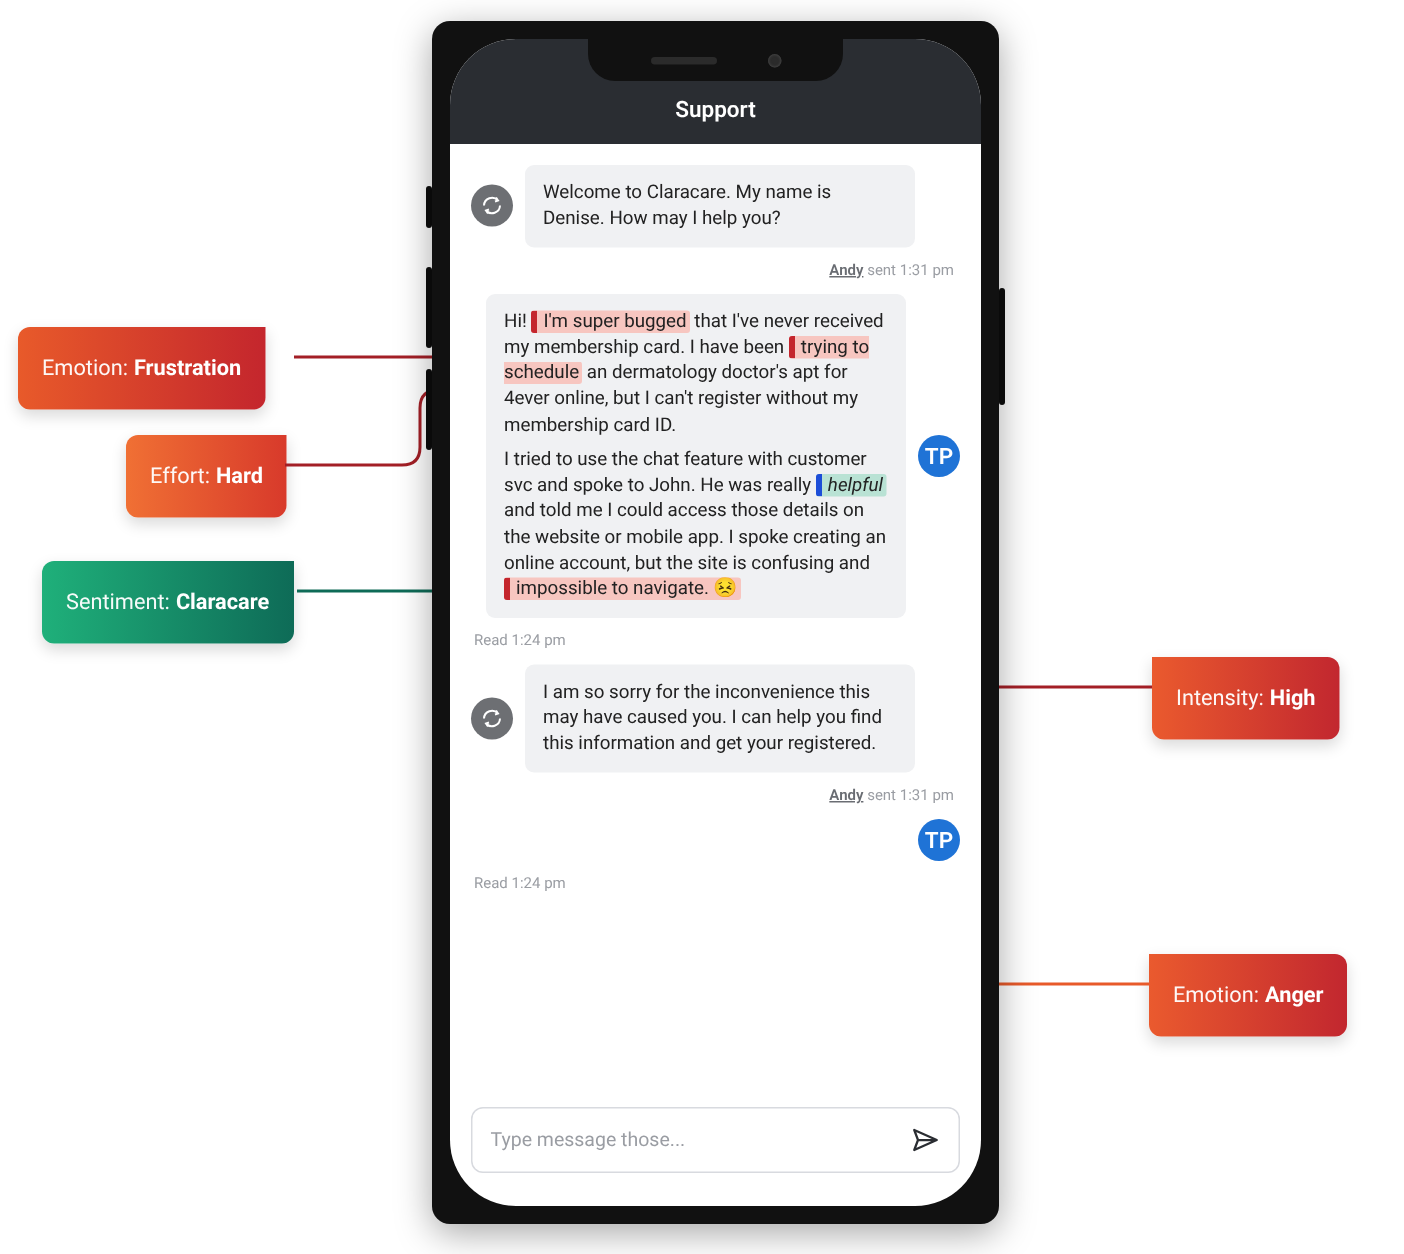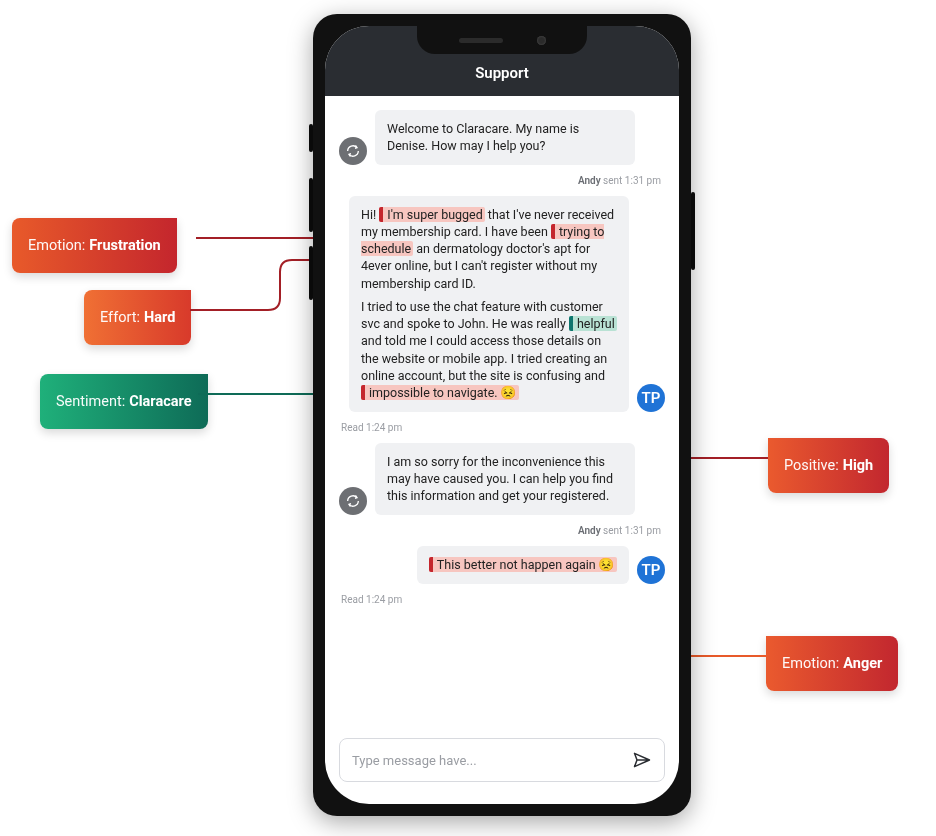--- a/index.html
+++ b/index.html
@@ -7,26 +7,26 @@
     font-family: -apple-system, BlinkMacSystemFont, "Segoe UI", Roboto, sans-serif;
     background: #fff;
     width: 936px;
     height: 836px;
     position: relative;
     overflow: hidden;
   }
   
   .phone {
     position: absolute;
-    left: 313px;
+    left: 288px;
     top: 14px;
     width: 378px;
     height: 802px;
     background: #111;
-    border-radius: 24px;
+    border-radius: 12px;
     padding: 12px;
     box-shadow: 0 6px 24px rgba(0,0,0,0.35);
   }
   .side-btn {
     position: absolute;
     background: #0a0a0a;
     border-radius: 3px;
   }
   .side-left-1 { left: -4px; top: 110px; width: 4px; height: 28px; }
   .side-left-2 { left: -4px; top: 164px; width: 4px; height: 54px; }
@@ -70,21 +70,21 @@
   }
   .chat {
     flex: 1 1 auto;
     background: #fff;
     padding: 14px 14px 8px;
     overflow: hidden;
     display:flex;
     flex-direction:column;
     gap: 10px;
   }
-  .row { display:flex; align-items:flex-end; gap:8px; }
+  .row { display:flex; align-items:center; gap:8px; }
   .row.right { justify-content:flex-end; }
   .avatar {
     width:28px; height:28px; border-radius:50%; flex:0 0 auto;
     display:flex; align-items:center; justify-content:center;
     font-size:15px; font-weight:600; color:#fff;
   }
   .avatar.agent { background:#6d6f73; }
   .avatar.user  { background:#1f73d6; }
   .bubble {
     background:#f0f1f3;
@@ -96,23 +96,23 @@
     max-width: 260px;
   }
   .bubble.user { max-width: 280px; }
   .bubble.narrow { max-width: 230px; }
   .meta {
     font-size: 10px;
     color:#9a9da3;
   }
   .meta.right { text-align: right; padding-right: 4px; }
   .meta.left { text-align:left; padding-left: 2px; }
-  .meta b { color:#6a6d73; font-weight:600; }
+  .meta b { color:#6a6d73; font-weight:600;text-decoration:underline; }
   .hl-red   { background:#f7c6c0; border-left:4px solid #c4262d; padding:0 2px 0 4px; border-radius:2px; }
-  .hl-green { background:#b9e2d4; border-left:4px solid #0f766e; padding:0 2px 0 4px; border-radius:2px; }
+  .hl-green { background:#b9e2d4; border-left:4px solid #1d4ed8; padding:0 2px 0 4px; border-radius:2px;font-style:italic; }
   .spacer { height:6px; }
   .input-area {
     padding: 10px 14px 22px;
   }
   .input-box {
     border:1px solid #d8dadf;
     border-radius:8px;
     height:44px;
     display:flex;
     align-items:center;
@@ -164,27 +164,27 @@
 <body>
 
 <div class="tag left grad-red" style="left:12px; top:218px;">
   <span class="lbl">Emotion:</span>
   <span class="val">Frustration</span>
 </div>
 <div class="tag left grad-orange" style="left:84px; top:290px;">
   <span class="lbl">Effort:</span>
   <span class="val">Hard</span>
 </div>
-<div class="tag left grad-green" style="left:40px; top:374px;">
+<div class="tag left grad-green" style="left:28px; top:374px;">
   <span class="lbl">Sentiment:</span>
   <span class="val">Claracare</span>
 </div>
 
 <div class="tag right grad-red2" style="left:768px; top:438px;">
-  <span class="lbl">Positive:</span>
+  <span class="lbl">Intensity:</span>
   <span class="val">High</span>
 </div>
 <div class="tag right grad-red3" style="left:766px; top:636px;">
   <span class="lbl">Emotion:</span>
   <span class="val">Anger</span>
 </div>
 
 <svg class="connector" style="left:0;top:0;width:936px;height:836px;color:#a31f26">
 
   <line x1="196" y1="238" x2="360" y2="238" stroke="#a31f26"></line>
@@ -232,21 +232,21 @@
       <div class="meta right">
         <b>Andy</b>
         <span>sent</span>
         <span>1:31 pm</span>
       </div>
 
       <div class="row right">
         <div class="bubble user">
           <span>Hi! </span><span class="hl-red">I'm super bugged</span><span> that I've never received my membership card. I have been </span><span class="hl-red">trying to schedule</span><span> an dermatology doctor's apt for 4ever online, but I can't register without my membership card ID.</span>
           <div class="spacer"></div>
-          <span>I tried to use the chat feature with customer svc and spoke to John. He was really </span><span class="hl-green">helpful</span><span> and told me I could access those details on the website or mobile app. I tried creating an online account,  but the site is confusing and </span><span class="hl-red"><span>impossible to navigate.</span> <span class="emoji">😣</span></span>
+          <span>I tried to use the chat feature with customer svc and spoke to John. He was really </span><span class="hl-green">helpful</span><span> and told me I could access those details on the website or mobile app. I spoke creating an online account,  but the site is confusing and </span><span class="hl-red"><span>impossible to navigate.</span> <span class="emoji">😣</span></span>
         </div>
         <div class="avatar user">TP</div>
       </div>
       <div class="meta left">
         <span>Read</span>
         <span>1:24 pm</span>
       </div>
 
       <div class="row">
         <div class="avatar agent">
@@ -256,35 +256,32 @@
         </div>
         <div class="bubble">I am so sorry for the inconvenience this may have caused you. I can help you find this information and get your registered.</div>
       </div>
       <div class="meta right">
         <b>Andy</b>
         <span>sent</span>
         <span>1:31 pm</span>
       </div>
 
       <div class="row right">
-        <div class="bubble narrow">
-          <span class="hl-red"><span>This better not happen again </span><span class="emoji">😣</span></span>
-        </div>
         <div class="avatar user">TP</div>
       </div>
       <div class="meta left">
         <span>Read</span>
         <span>1:24 pm</span>
       </div>
 
     </div>
 
     <div class="input-area">
       <div class="input-box">
-        <span>Type message have...</span>
+        <span>Type message those...</span>
         <span class="send">
           <svg viewBox="0 0 24 24" width="20" height="20">
               <path fill="none" stroke="currentColor" stroke-width="1.8" stroke-linejoin="round" d="M3 20l18-8L3 4l3 8-3 8zm3-8h15"></path>
             </svg>
         </span>
       </div>
     </div>
 
   </div>
 </div>

